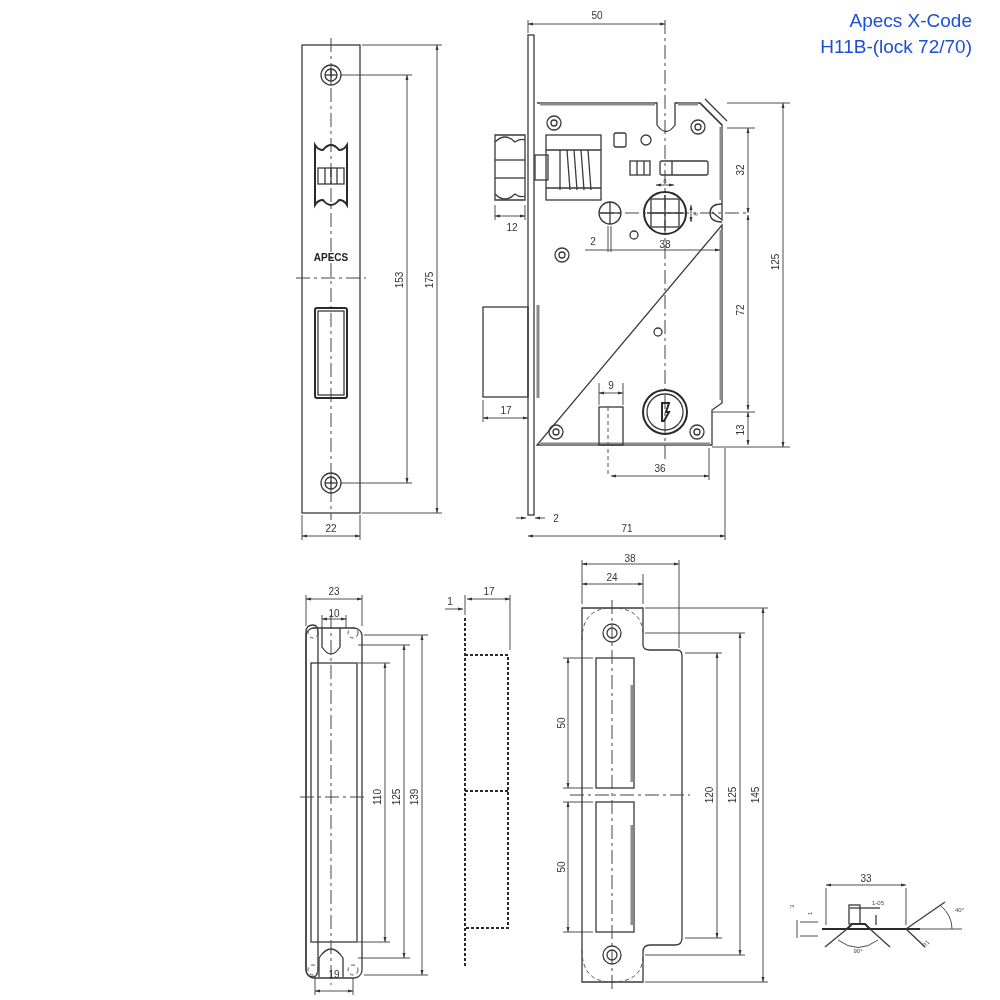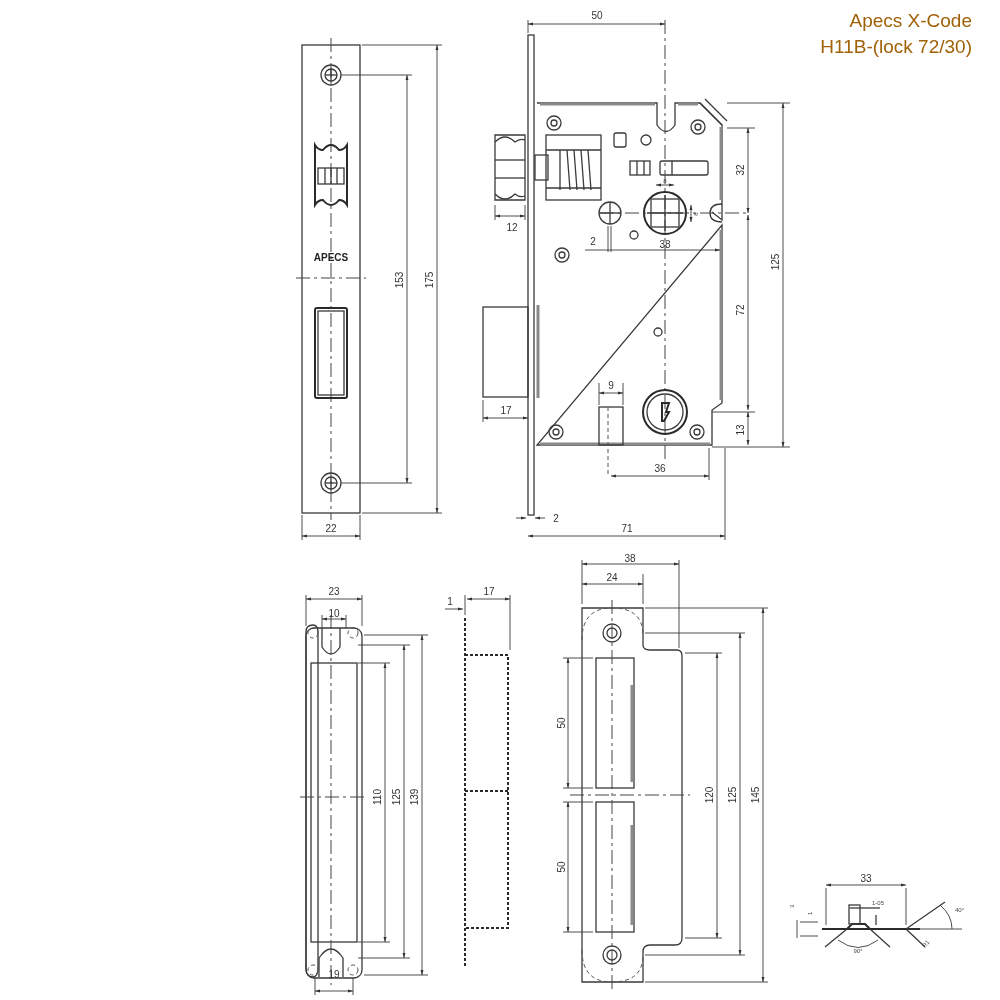--- a/index.html
+++ b/index.html
@@ -1,34 +1,34 @@
 <!DOCTYPE html>
 <html><head>
 <meta charset="utf-8">
 <style>
   html, body { margin: 0; padding: 0; background: #ffffff; }
   body { width: 1000px; height: 1000px; position: relative; overflow: hidden; font-family: "Liberation Sans", sans-serif; }
-  .title { position: absolute; right: 28px; top: 8px; text-align: right; color: #a16207; font-size: 19px; line-height: 26px; }
+  .title { position: absolute; right: 28px; top: 8px; text-align: right; color: #1d4ed8; font-size: 19px; line-height: 26px; }
   svg { position: absolute; left: 0; top: 0; }
   .ln { stroke: #3a3a3a; stroke-width: 1.3; fill: none; }
   .thk { stroke: #2a2a2a; stroke-width: 2; fill: none; }
   .gry { stroke: #8a8a8a; stroke-width: 3; fill: none; }
   .dim { stroke: #3a3a3a; stroke-width: 0.9; fill: none; }
   .ctr { stroke: #444; stroke-width: 1; fill: none; stroke-dasharray: 14 4 3 4; }
   .dash { stroke: #555; stroke-width: 1; fill: none; stroke-dasharray: 4 3; }
   .txt { font-family: "Liberation Sans", sans-serif; font-size: 10px; fill: #333; }
   .txts { font-family: "Liberation Sans", sans-serif; font-size: 6px; fill: #444; }
   .logo { font-family: "Liberation Sans", sans-serif; font-size: 10px; font-weight: bold; fill: #222; }
 </style>
 </head>
 <body>
 
 <div class="title">
   <div>Apecs X-Code</div>
-  <div>H11B-(lock 72/30)</div>
+  <div>H11B-(lock 72/70)</div>
 </div>
 
 <svg width="1000" height="1000" viewBox="0 0 1000 1000">
   <defs>
     <marker id="ar" viewBox="0 0 10 10" refX="10" refY="5" markerWidth="6" markerHeight="6" orient="auto-start-reverse">
       <path d="M0,2 L10,5 L0,8 z" fill="#333"></path>
     </marker>
   </defs>
 
   <g>

